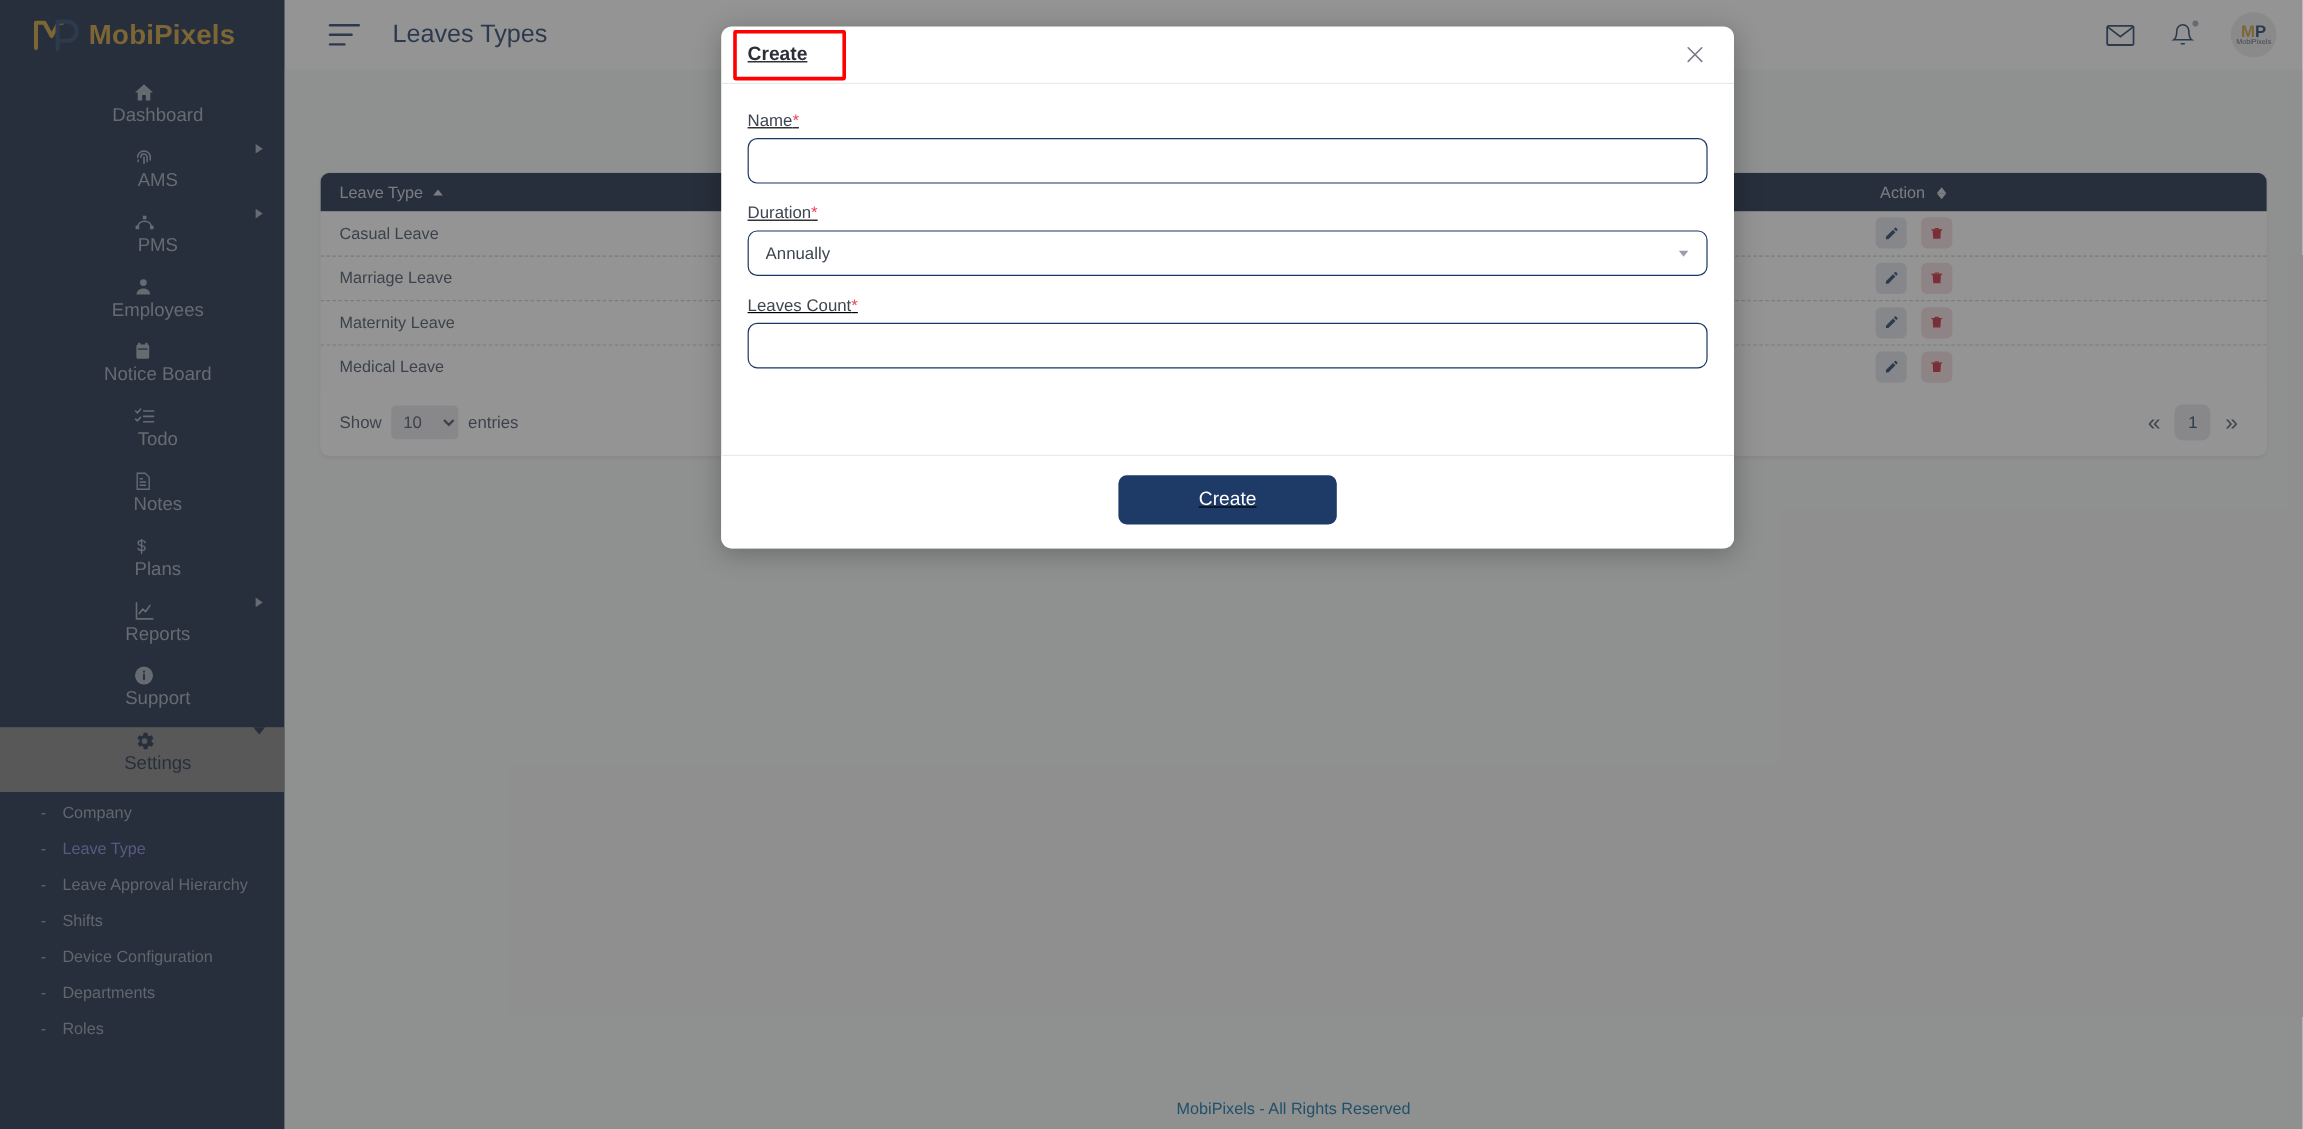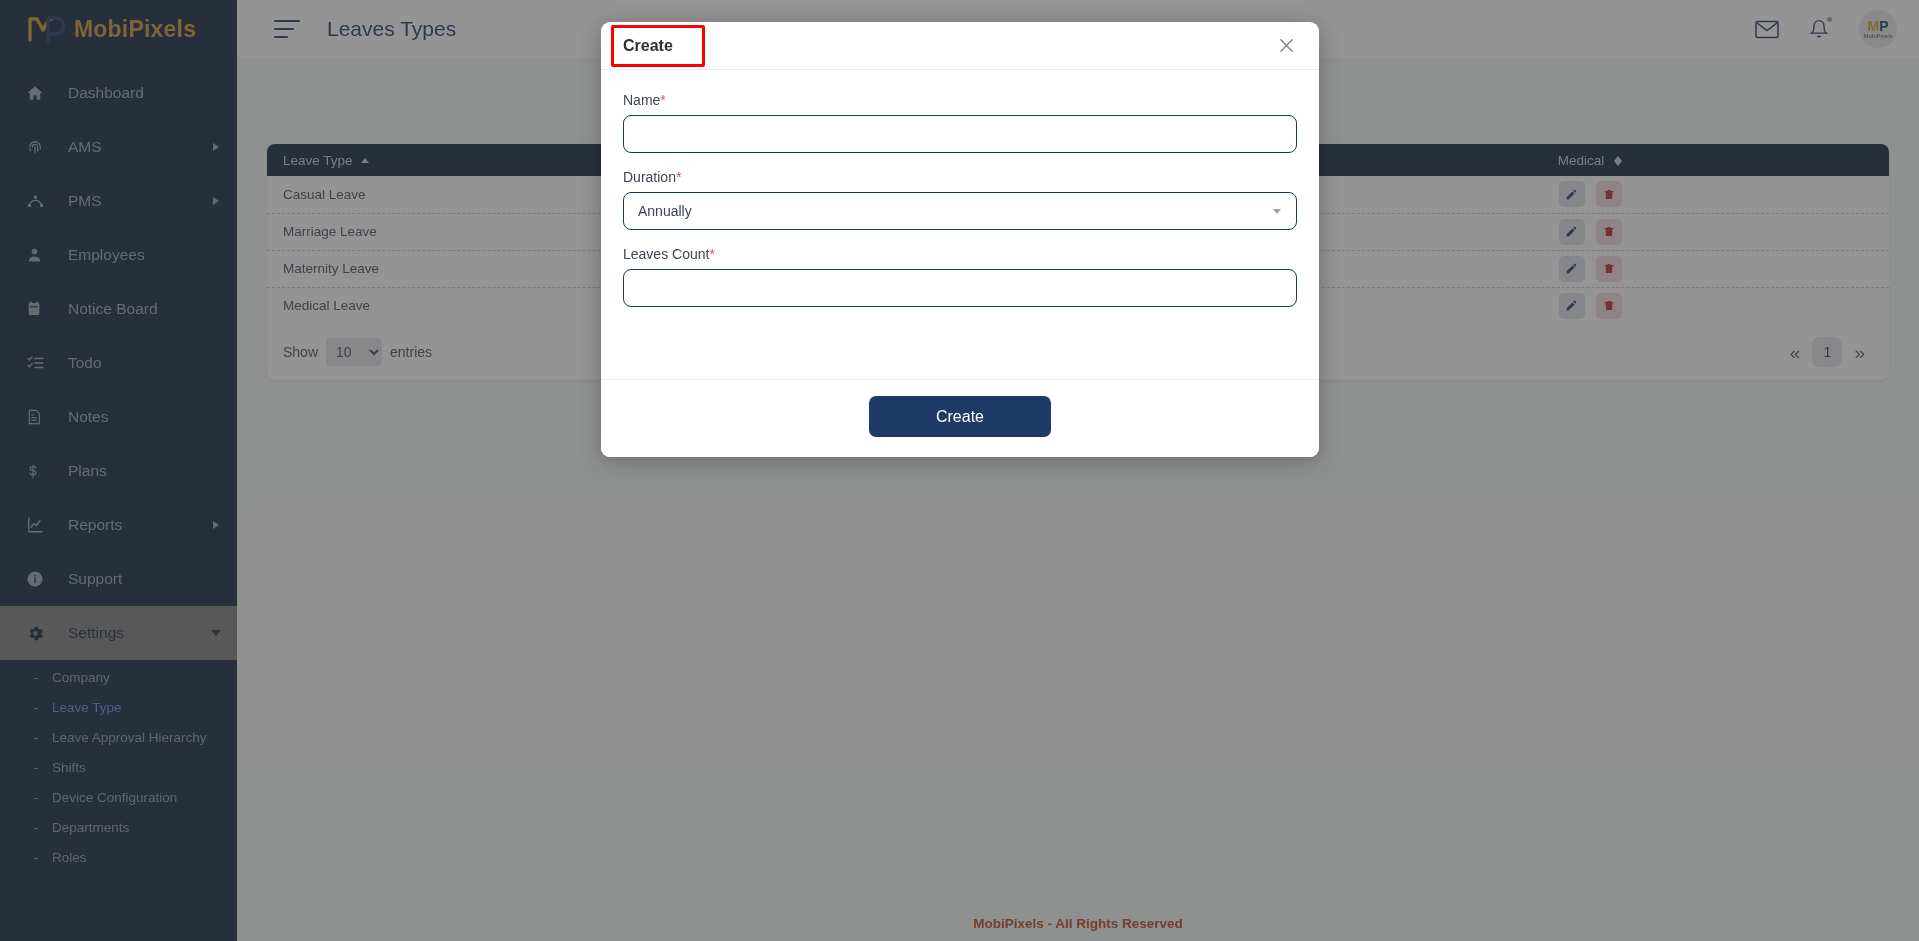--- a/index.html
+++ b/index.html
@@ -44,20 +44,21 @@
 
   .nav-list { padding-top: 8px; }
   .nav-item {
     display: flex; align-items: center;
     height: 54px;
     padding-left: 26px;
     color: #9aa5b4;
     font-size: 15.5px;
     cursor: pointer;
     position: relative;
+    flex-direction: column;
   }
   .nav-item .nav-icon {
     width: 26px; height: 22px;
     display: flex; align-items: center; justify-content: flex-start;
     margin-right: 16px;
     color: #9aa5b4;
     flex: 0 0 auto;
   }
   .nav-item .nav-icon svg { display:block; }
   .nav-item.active {
@@ -248,42 +249,42 @@
   .page-num {
     width: 30px; height: 30px; border-radius: 7px;
     background: #e4e5e8; border: none; cursor: pointer;
     color: #1b3763; font-size: 14px;
     font-family: "Liberation Sans", sans-serif;
   }
   #footer-note {
     position: absolute; left: 0; bottom: 0;
     width: 1682px; height: 36px;
     display: flex; align-items: center; justify-content: center;
-    font-size: 13.5px; color: #c2410c;
+    font-size: 13.5px; color: #0369a1;
     background: #f4f5f7;
-    font-weight: bold;
   }
 
   
   #overlay {
     position: absolute; left: 0; top: 0;
     width: 1919px; height: 941px;
     background: rgba(60,60,60,0.55);
     z-index: 50;
   }
   #modal {
     position: absolute;
     left: 601px; top: 22px;
-    width: 718px; height: 435px;
+    width: 844px; height: 435px;
     background: #ffffff;
     border-radius: 9px;
     z-index: 60;
     box-shadow: 0 4px 22px rgba(0,0,0,.25);
     display: flex; flex-direction: column;
     overflow: hidden;
+    text-decoration: underline;
   }
   #modal-header {
     height: 48px;
     display: flex; align-items: center;
     padding: 0 20px 0 22px;
     border-bottom: 1px solid #e9eaec;
     position: relative;
   }
   #modal-title {
     font-size: 16px; font-weight: bold; color: #2b2f36;
@@ -563,21 +564,21 @@
 
     <section id="table-card">
       <table>
         <thead>
           <tr>
             <th class="col-type">
               <span>Leave Type</span>
               <span class="sort-asc"></span>
             </th>
             <th class="col-action">
-              <span>Medical</span>
+              <span>Action</span>
               <span class="sort-both"></span>
             </th>
           </tr>
         </thead>
         <tbody>
           <tr>
             <td>Casual Leave</td>
             <td class="cell-action">
               <button class="act-btn act-edit">
                 <svg width="13" height="13" viewBox="0 0 24 24" fill="currentColor">

